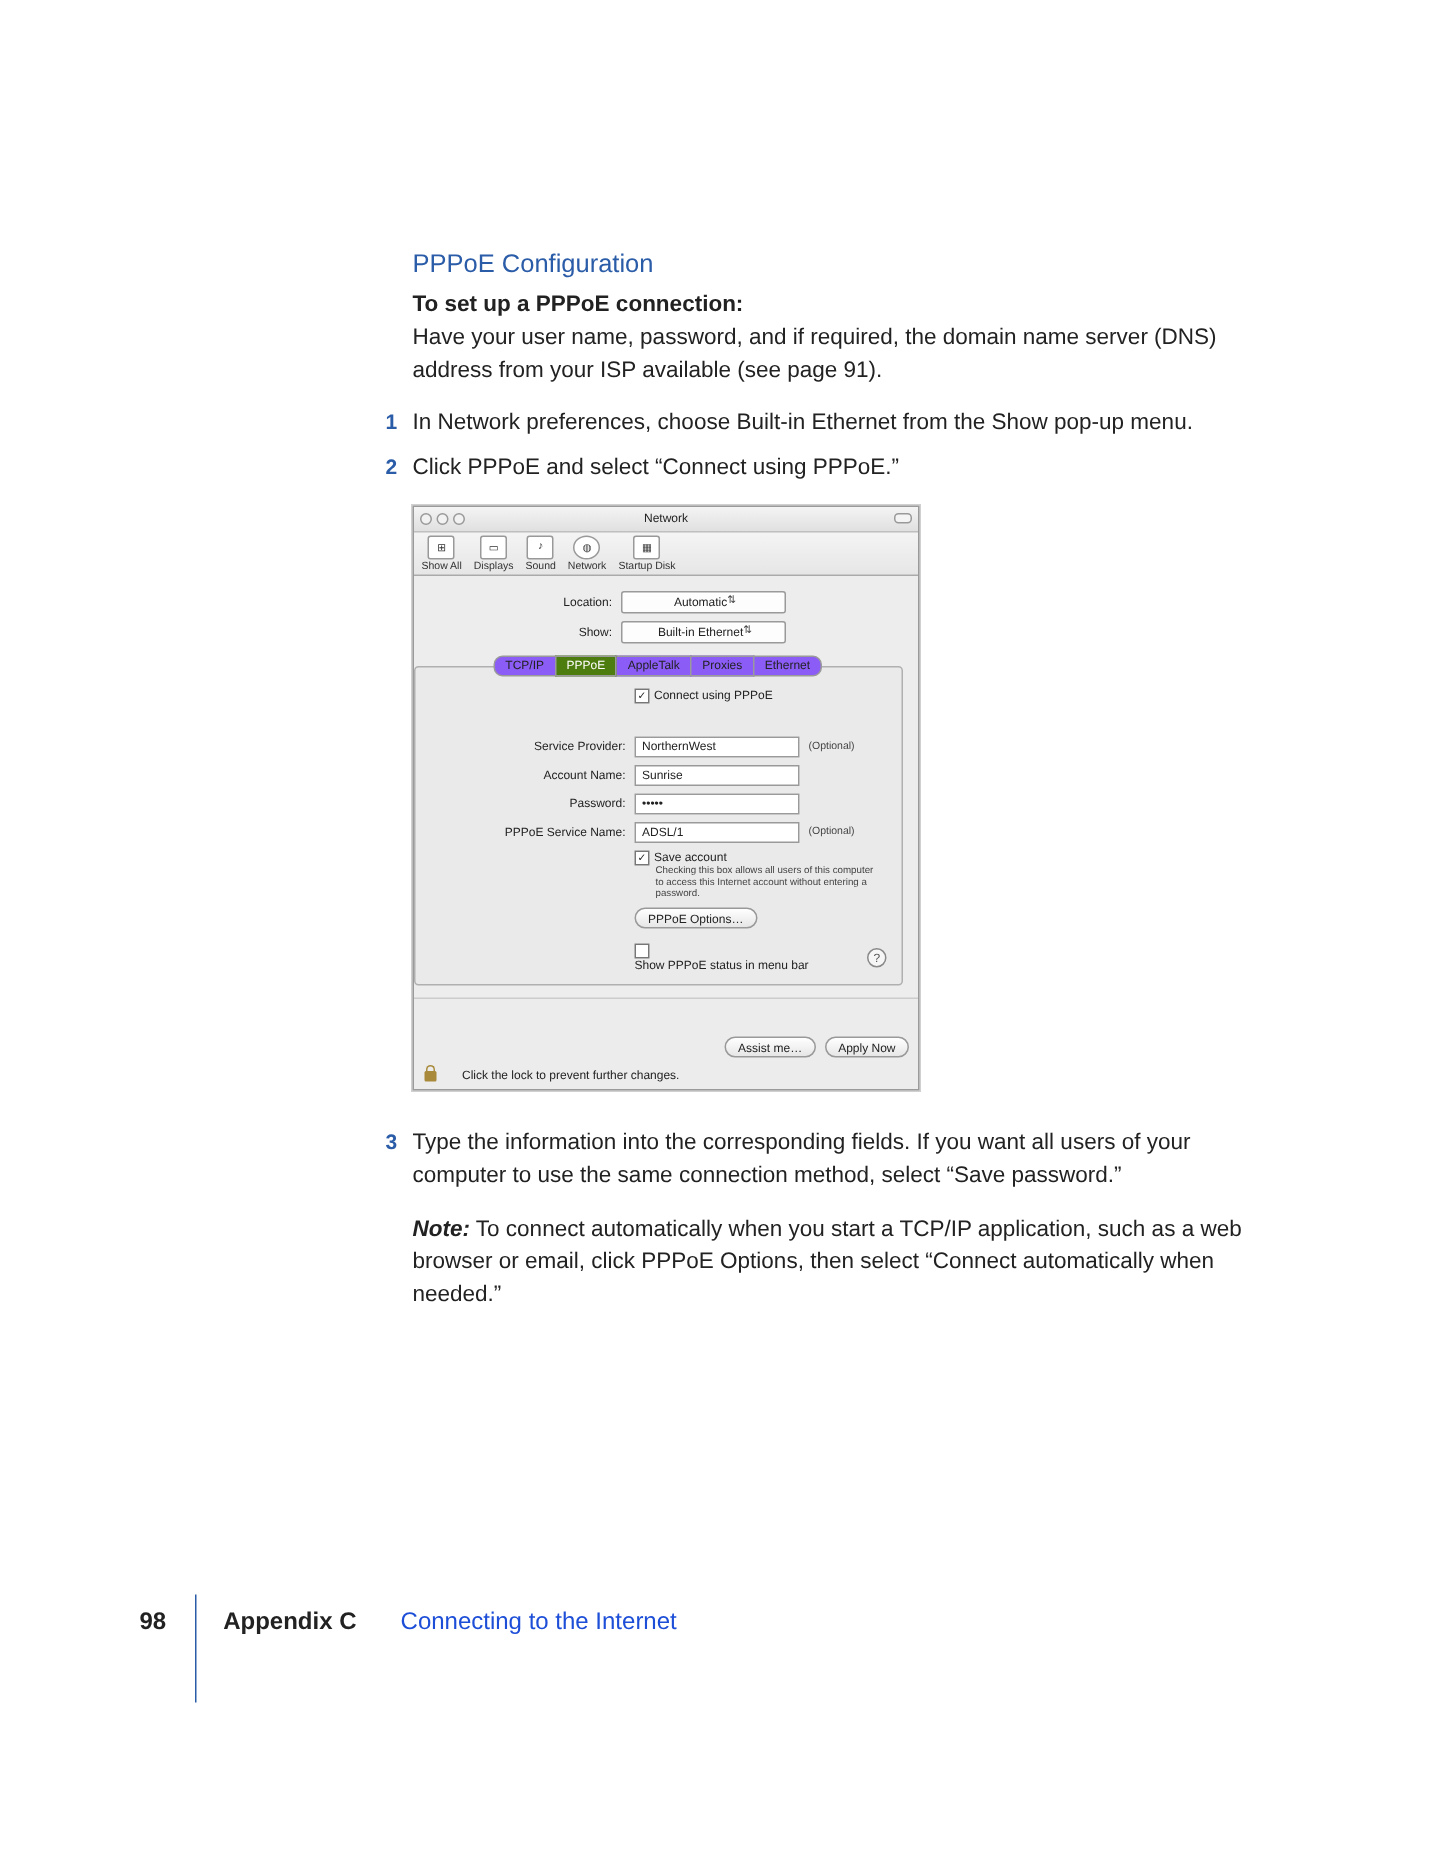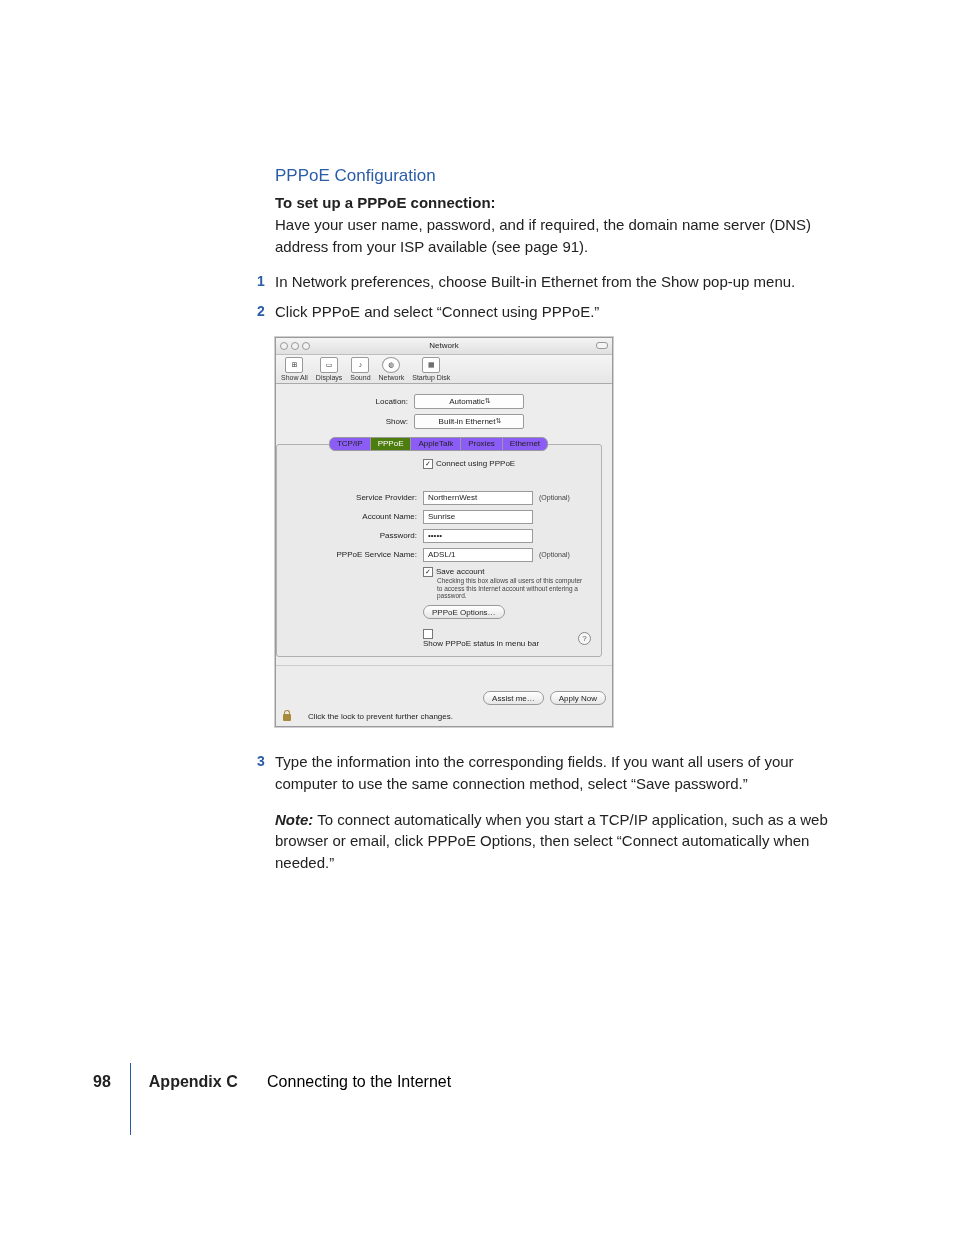--- a/index.html
+++ b/index.html
@@ -130,21 +130,21 @@
   .lock-icon::after  { content:""; position:absolute; left:2px; top:0; width:4px; height:5px; border:1px solid #a88a3a; border-bottom:none; border-radius:3px 3px 0 0; }
 
   .footer {
     position:absolute; left:93px; top:1073px; display:flex; align-items:center; gap:8px; font-size:16px;
   }
   .footer-rule {
     position:absolute; left:130px; top:1063px; width:1px; height:72px; background:#2a5ca8;
   }
   .pgnum { font-weight:600; }
   .apx { font-weight:600; margin-left:30px; }
-  .apx-link { color:#000000; }
+  .apx-link { color:#1d4ed8; }
 </style>
 </head>
 <body>
 
 <div class="page-body">
   <h2 class="section-title">PPPoE Configuration</h2>
 
   <p class="body-text">
     <span class="sub-head">To set up a PPPoE connection:</span><br>
     <span>Have your user name, password, and if required, the domain name server (DNS) address from your ISP available (see page 91).</span>

